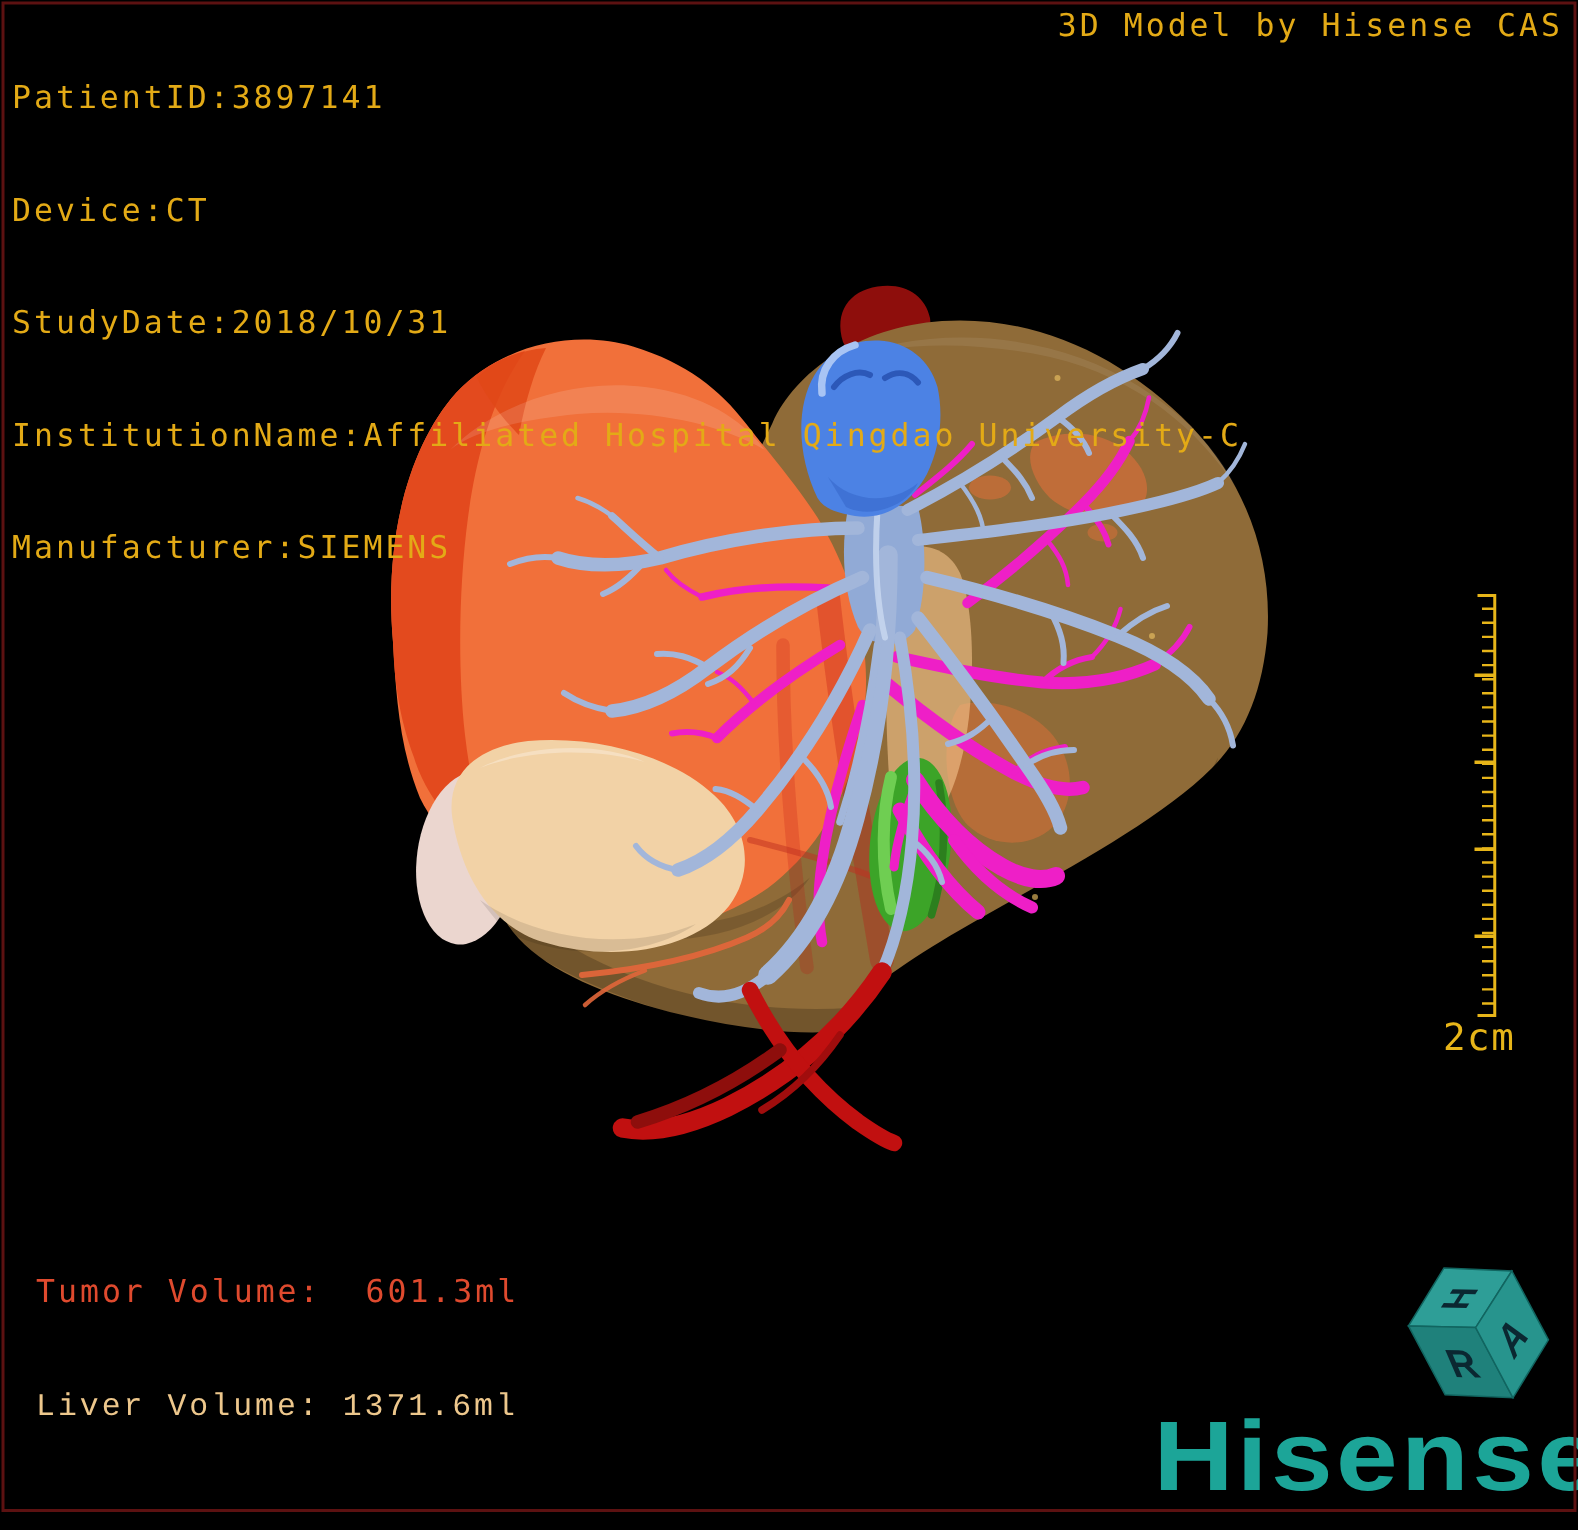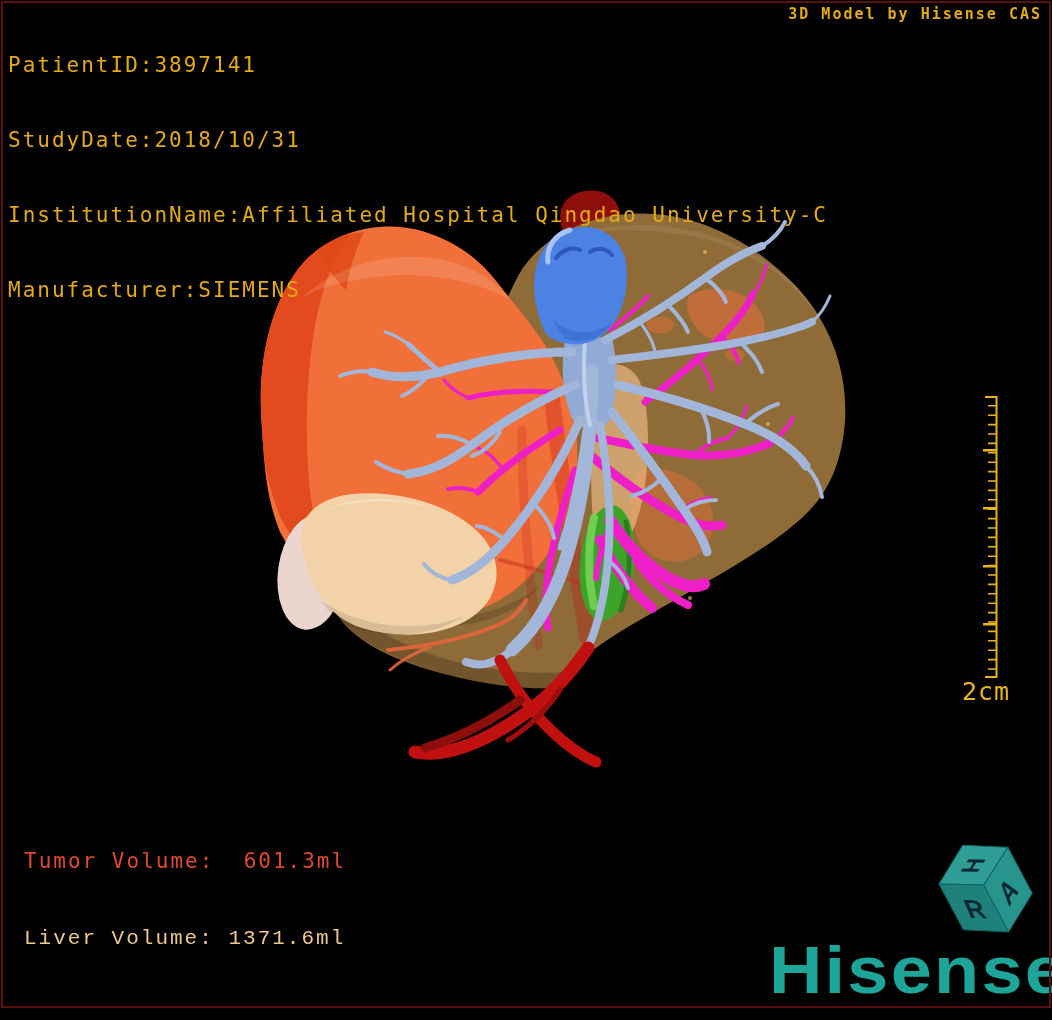--- a/index.html
+++ b/index.html
@@ -7,21 +7,21 @@
          font-family:"DejaVu Sans Mono",monospace;}
   #scene{position:absolute;left:0;top:0;}
   .vt{fill:none;stroke-linecap:round;stroke-linejoin:round;}
   .pv{stroke:var(--portal_vein);}
   .pvh{stroke:#CBD9F0;}
   .hv{stroke:var(--hepatic_vein);}
   .ar{stroke:var(--artery);}
   #patient-info{position:absolute;left:8px;top:3px;color:var(--info_text);
     font-size:21px;line-height:25px;letter-spacing:2px;white-space:pre;}
   #watermark{position:absolute;right:10px;top:5px;color:var(--info_text);
-    font-size:15px;letter-spacing:2px;font-weight:bold;}
+    font-size:21px;letter-spacing:2px;}
   #volumes{position:absolute;left:24px;bottom:16px;font-size:21px;line-height:26px;
     letter-spacing:2px;white-space:pre;}
   #tumor-volume{color:var(--tumor_text);}
   #liver-volume{color:var(--liver_text);font-family:Liberation Mono, monospace;}
   #logo{position:absolute;right:-16px;bottom:12px;color:var(--logo_teal);
     font-family:"Liberation Sans",sans-serif;font-weight:700;font-size:66px;
     letter-spacing:2px;transform:scaleX(1.12);transform-origin:100% 50%;}
   #frame{position:absolute;left:1px;top:1px;right:1px;bottom:12px;
     border:2px solid var(--frame);pointer-events:none;}
   text{font-family:"DejaVu Sans Mono",monospace;}
@@ -200,20 +200,21 @@
       <polygon points="-39,-31 0,-9 0,44 -39,21" style="fill:var(--cube_left)" stroke="#116560" stroke-width="1"></polygon>
       <polygon points="0,-9 39,-31 39,21 0,44" style="fill:var(--cube_right)" stroke="#116560" stroke-width="1"></polygon>
       <text class="cube-letter" transform="matrix(0.72,-0.40,0.72,0.40,7,-27)" font-size="30" text-anchor="middle">H</text>
       <text class="cube-letter" transform="matrix(0.75,0.42,-0.08,0.95,-20,18)" font-size="30" text-anchor="middle">R</text>
       <text class="cube-letter" transform="matrix(0.75,-0.42,0.12,0.95,20,18)" font-size="30" text-anchor="middle">A</text>
     </g>
   </svg>
 
   <div id="patient-info">
     <div>PatientID:3897141</div>
+    <div>Device:CT</div>
     <div>StudyDate:2018/10/31</div>
     <div>InstitutionName:Affiliated Hospital Qingdao University-C</div>
     <div>Manufacturer:SIEMENS</div>
   </div>
 
   <div id="watermark">3D Model by Hisense CAS</div>
 
   <div id="volumes">
     <div id="tumor-volume">Tumor Volume:  601.3ml</div>
     <div id="liver-volume">Liver Volume: 1371.6ml</div>

